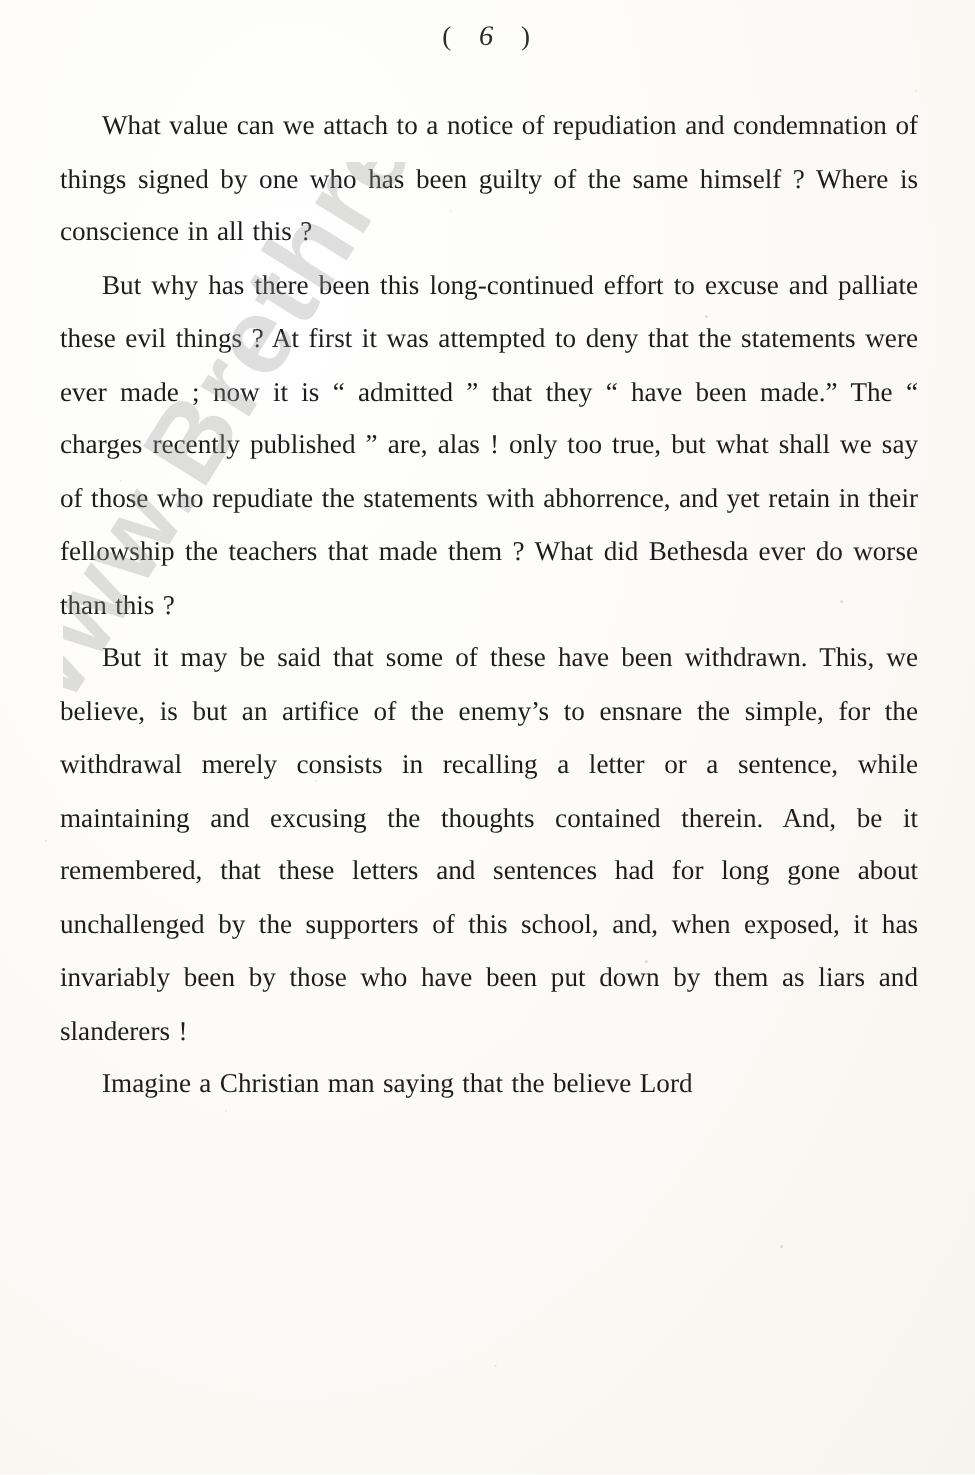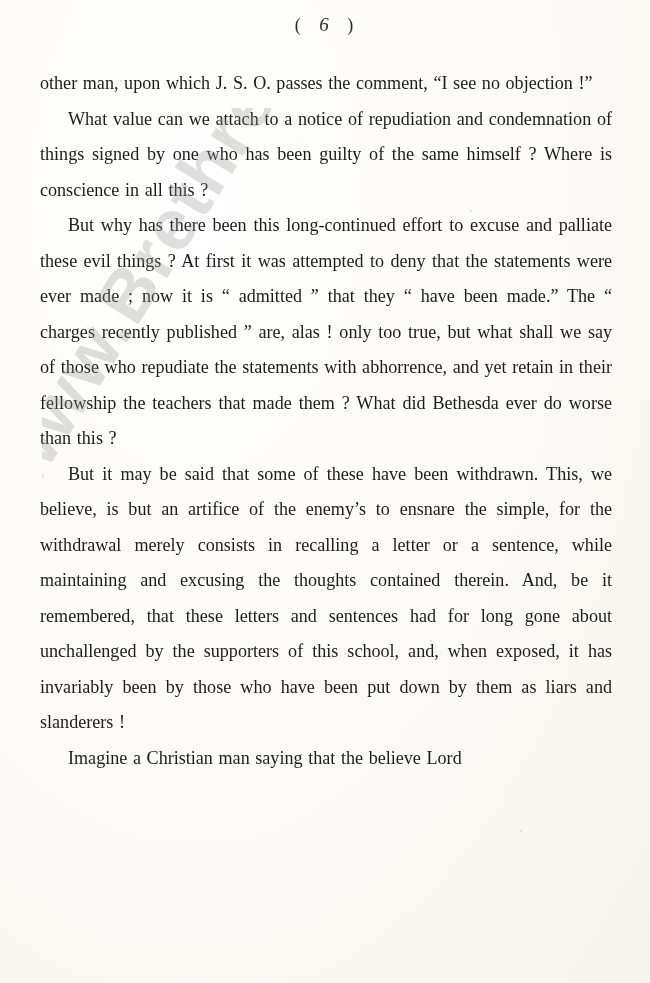--- a/index.html
+++ b/index.html
@@ -104,21 +104,20 @@
 
 <div class="page">
 
   <div class="page-number">
     <span>(</span>
     <span class="pn-num">6</span>
     <span>)</span>
   </div>
 
   <div class="body-text">
-    <p>other man, upon which J. S. O. passes the comment, “I see no objection !”</p>
     <p class="indent">What value can we attach to a notice of repudiation and condemnation of things signed by one who has been guilty of the same himself ?   Where is conscience in all this ?</p>
     <p class="indent">But why has there been this long-continued effort to excuse and palliate these evil things ?   At first it was attempted to deny that the statements were ever made ; now it is “ admitted ” that they “ have been made.”   The “ charges recently published ” are, alas ! only too true, but what shall we say of those who repudiate the statements with abhorrence, and yet retain in their fellowship the teachers that made them ?   What did Bethesda ever do worse than this ?</p>
     <p class="indent">But it may be said that some of these have been withdrawn.   This, we believe, is but an artifice of the enemy’s to ensnare the simple, for the withdrawal merely consists in recalling a letter or a sentence, while maintaining and excusing the thoughts contained therein.   And, be it remembered, that these letters and sentences had for long gone about unchallenged by the supporters of this school, and, when exposed, it has invariably been by those who have been put down by them as liars and slanderers !</p>
     <p class="indent">Imagine a Christian man saying that the believe Lord</p>
   </div>
 
   <div class="watermark">
     <span>www.BrethrenArchive.org</span>
   </div>
 

